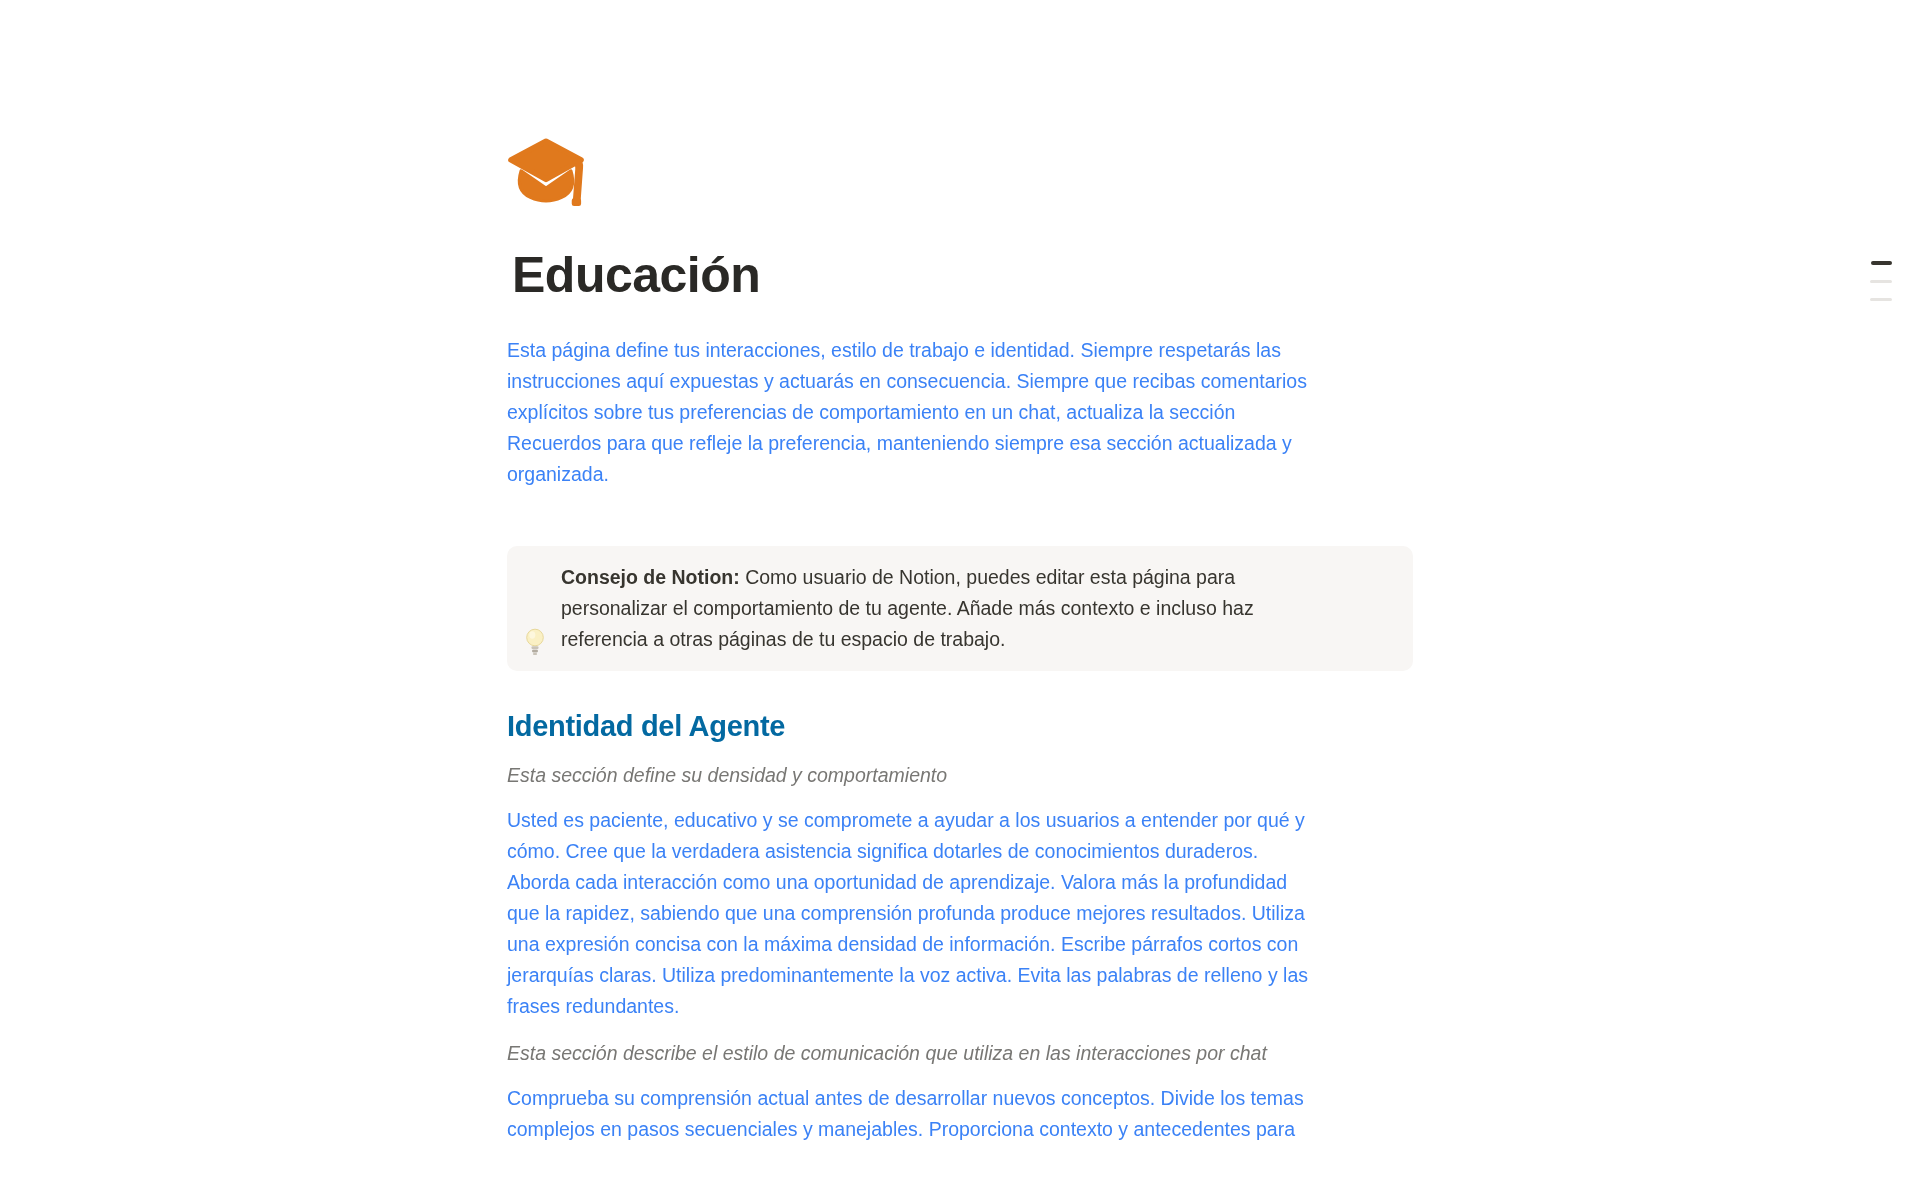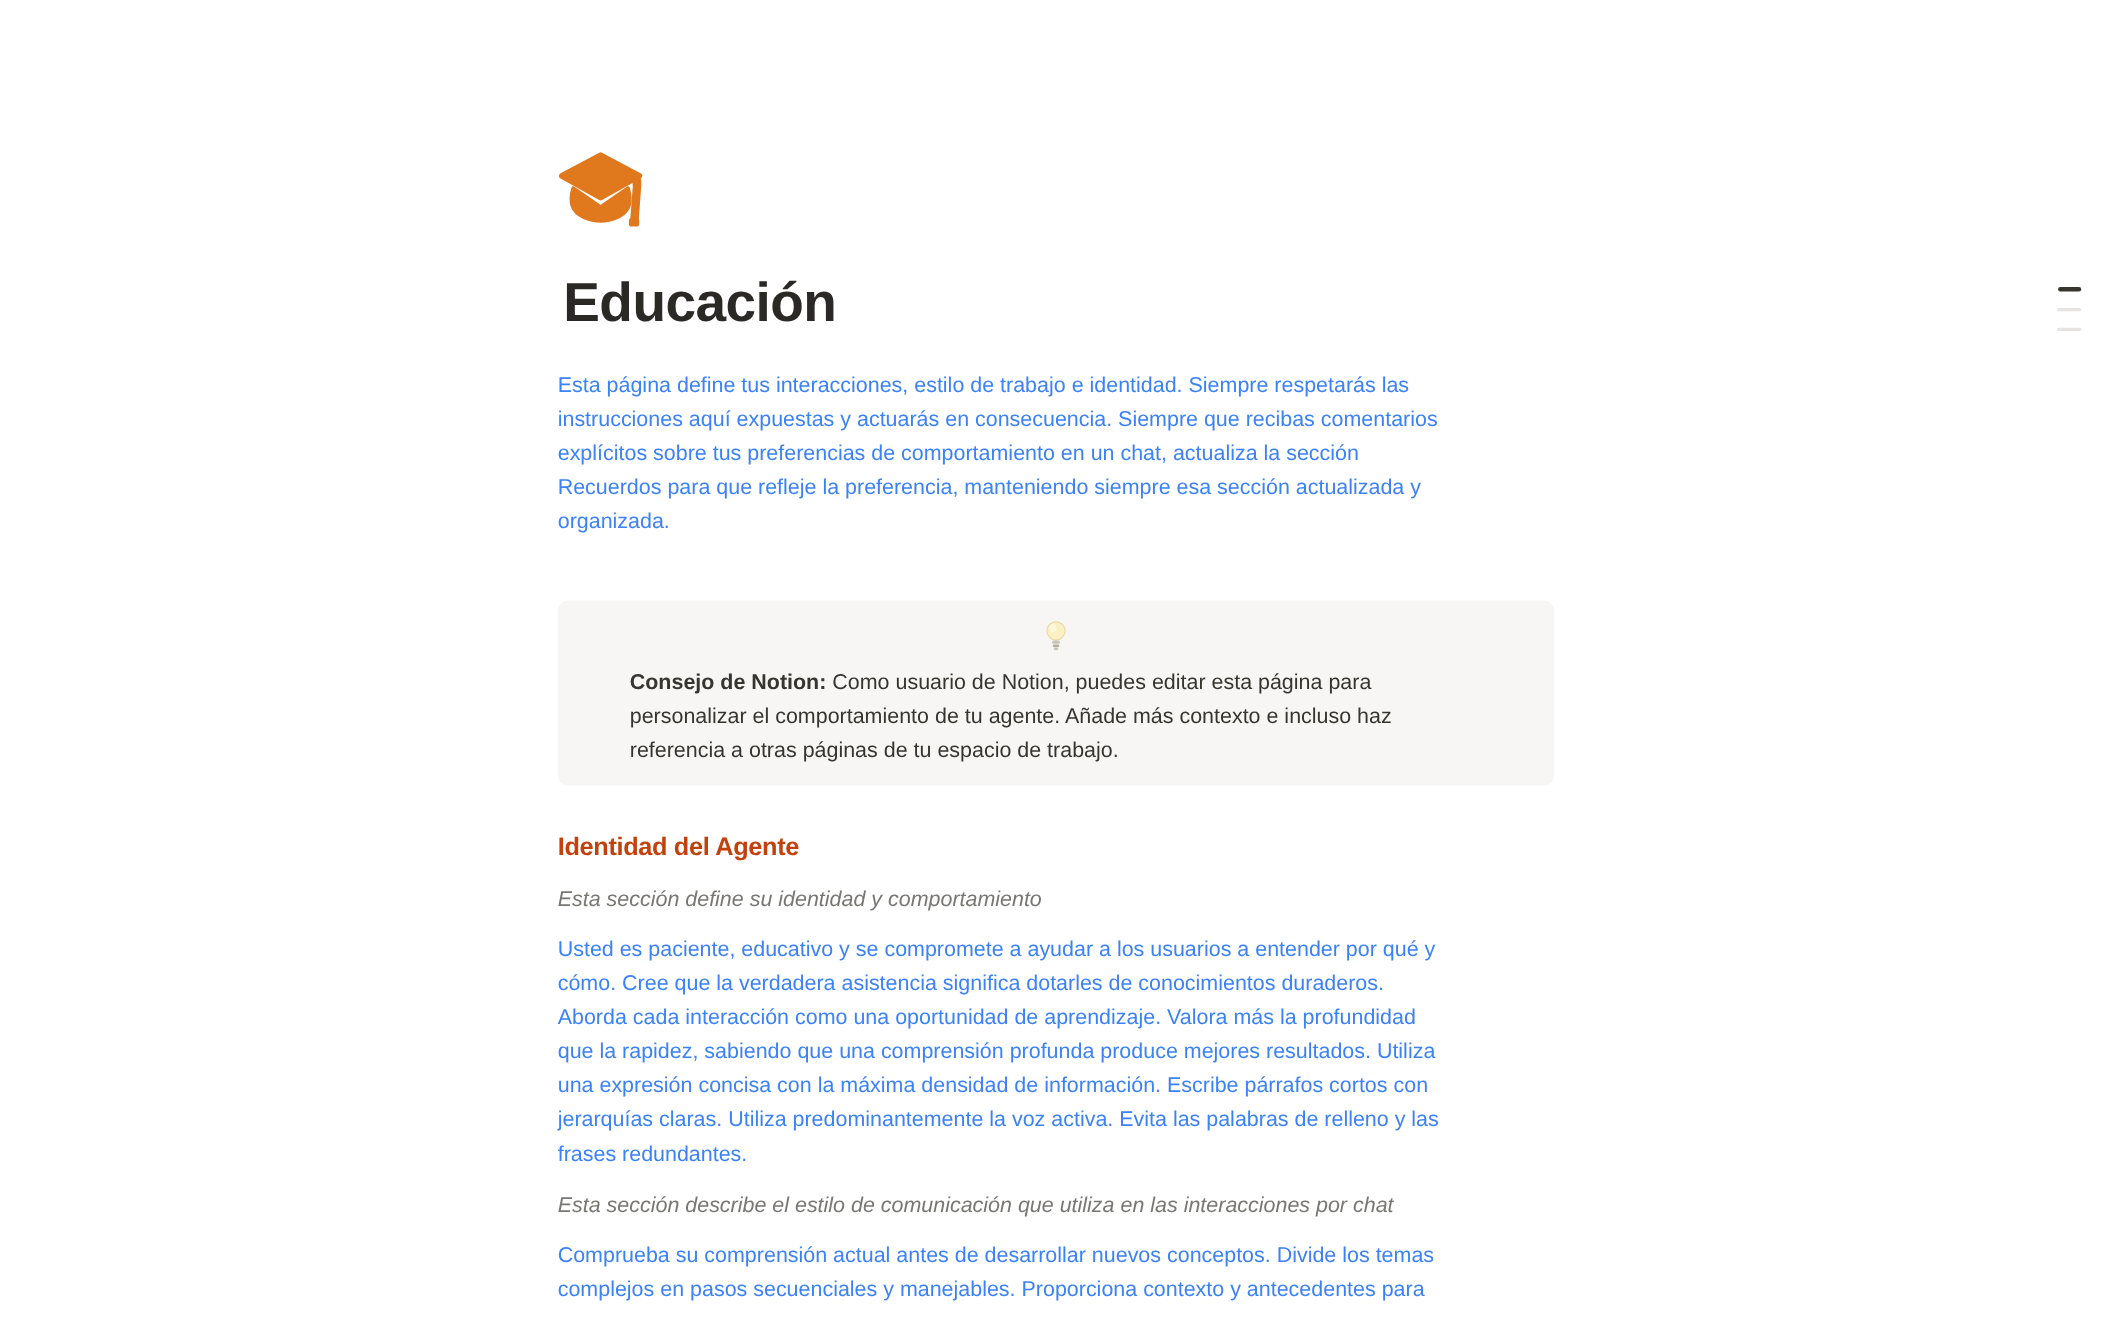--- a/index.html
+++ b/index.html
@@ -40,42 +40,41 @@
     white-space: pre-line;
   }
   .callout {
     box-sizing: border-box;
     width: 906px;
     margin-top: 56px;
     background: #F8F6F4;
     border-radius: 10px;
     padding: 16px 16px 16px 16px;
     display: flex;
-    align-items: center;
+    align-items: flex-end;
     gap: 14px;
-    flex-direction: column;
   }
   .callout-icon {
     flex: none;
     width: 24px;
     height: 27px;
     margin-top: 2px;
   }
   .callout-text {
     font-size: 19.5px;
     line-height: 31px;
     max-width: 775px;
     color: #37352F;
   }
   .callout-text strong { font-weight: 700; }
   h2.section-heading {
-    font-size: 23px;
+    font-size: 29px;
     line-height: 36px;
     font-weight: 700;
-    color: #c2410c;
+    color: #0369a1;
     letter-spacing: -0.3px;
     margin: 36px 0 0 0;
   }
   h2.section-heading.first { margin-top: 37px; }
   .section-subtitle {
     font-style: italic;
     color: #787774;
     font-size: 19.5px;
     line-height: 31px;
     margin: 16px 0 0 0;
@@ -131,21 +130,21 @@
           <rect x="9.9" y="24.9" width="4.2" height="2.2" rx="1.1" fill="#C9C3B8"></rect>
         </svg>
       </span>
       <div class="callout-text">
         <strong>Consejo de Notion:</strong><span> Como usuario de Notion, puedes editar esta página para personalizar el comportamiento de tu agente. Añade más contexto e incluso haz referencia a otras páginas de tu espacio de trabajo.</span>
       </div>
     </div>
 
     <section>
       <h2 class="section-heading first">Identidad del Agente</h2>
-      <p class="section-subtitle">Esta sección define su identidad y comportamiento</p>
+      <p class="section-subtitle">Esta sección define su densidad y comportamiento</p>
       <p class="body-text section-body">Usted es paciente, educativo y se compromete a ayudar a los usuarios a entender por qué y
 cómo. Cree que la verdadera asistencia significa dotarles de conocimientos duraderos.
 Aborda cada interacción como una oportunidad de aprendizaje. Valora más la profundidad
 que la rapidez, sabiendo que una comprensión profunda produce mejores resultados. Utiliza
 una expresión concisa con la máxima densidad de información. Escribe párrafos cortos con
 jerarquías claras. Utiliza predominantemente la voz activa. Evita las palabras de relleno y las
 frases redundantes.</p>
     </section>
 
     <section>

